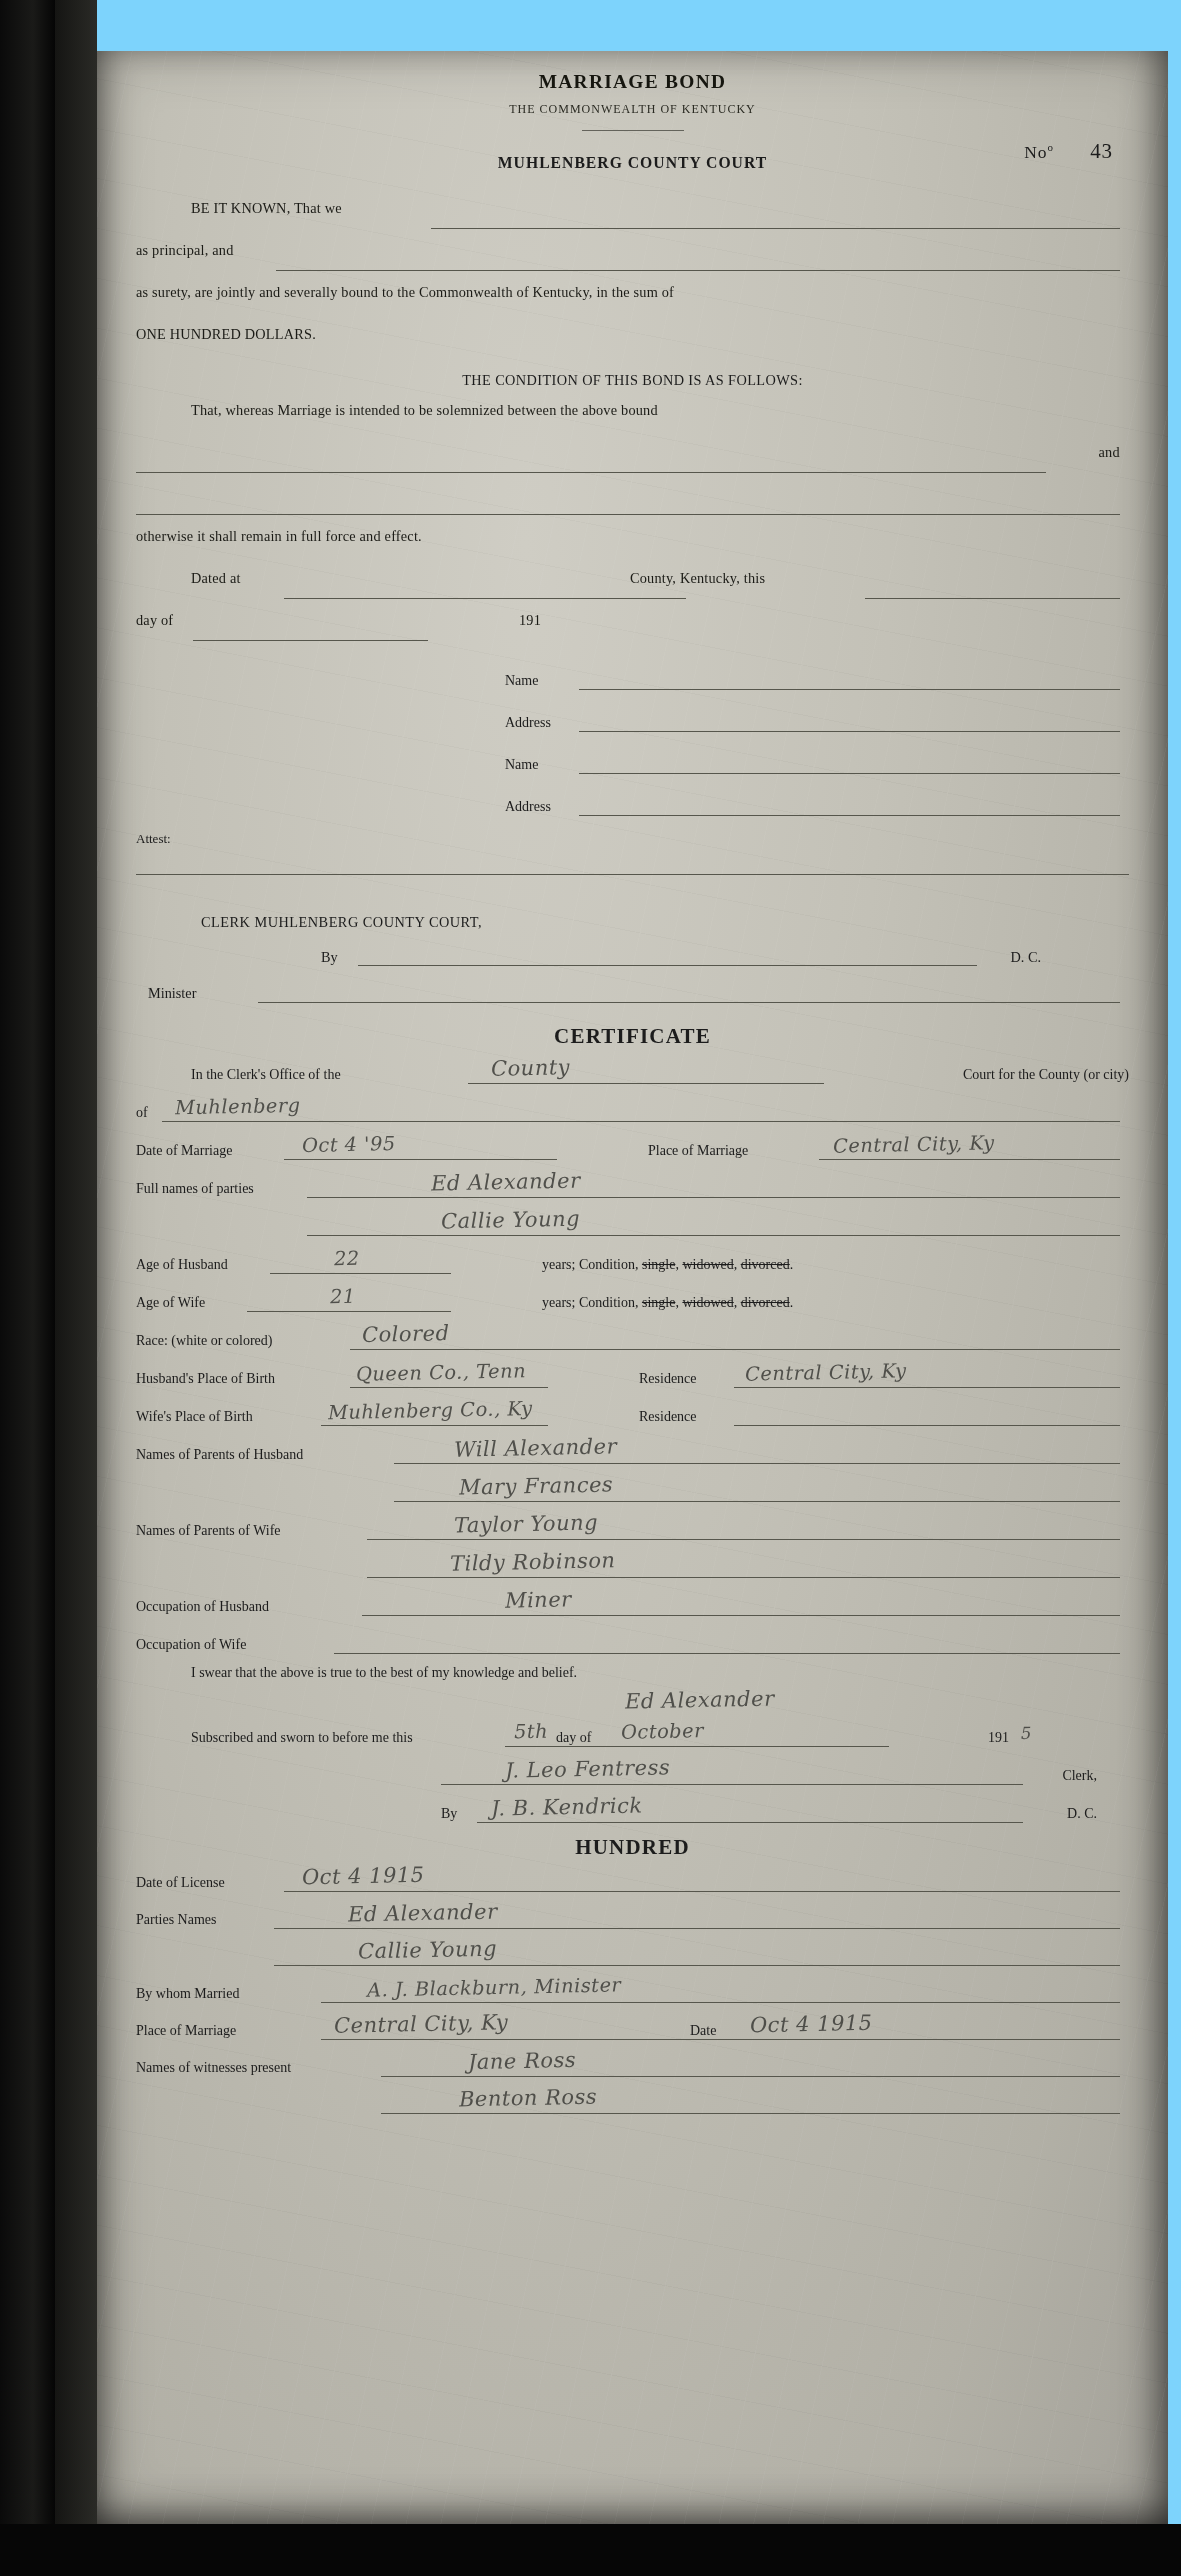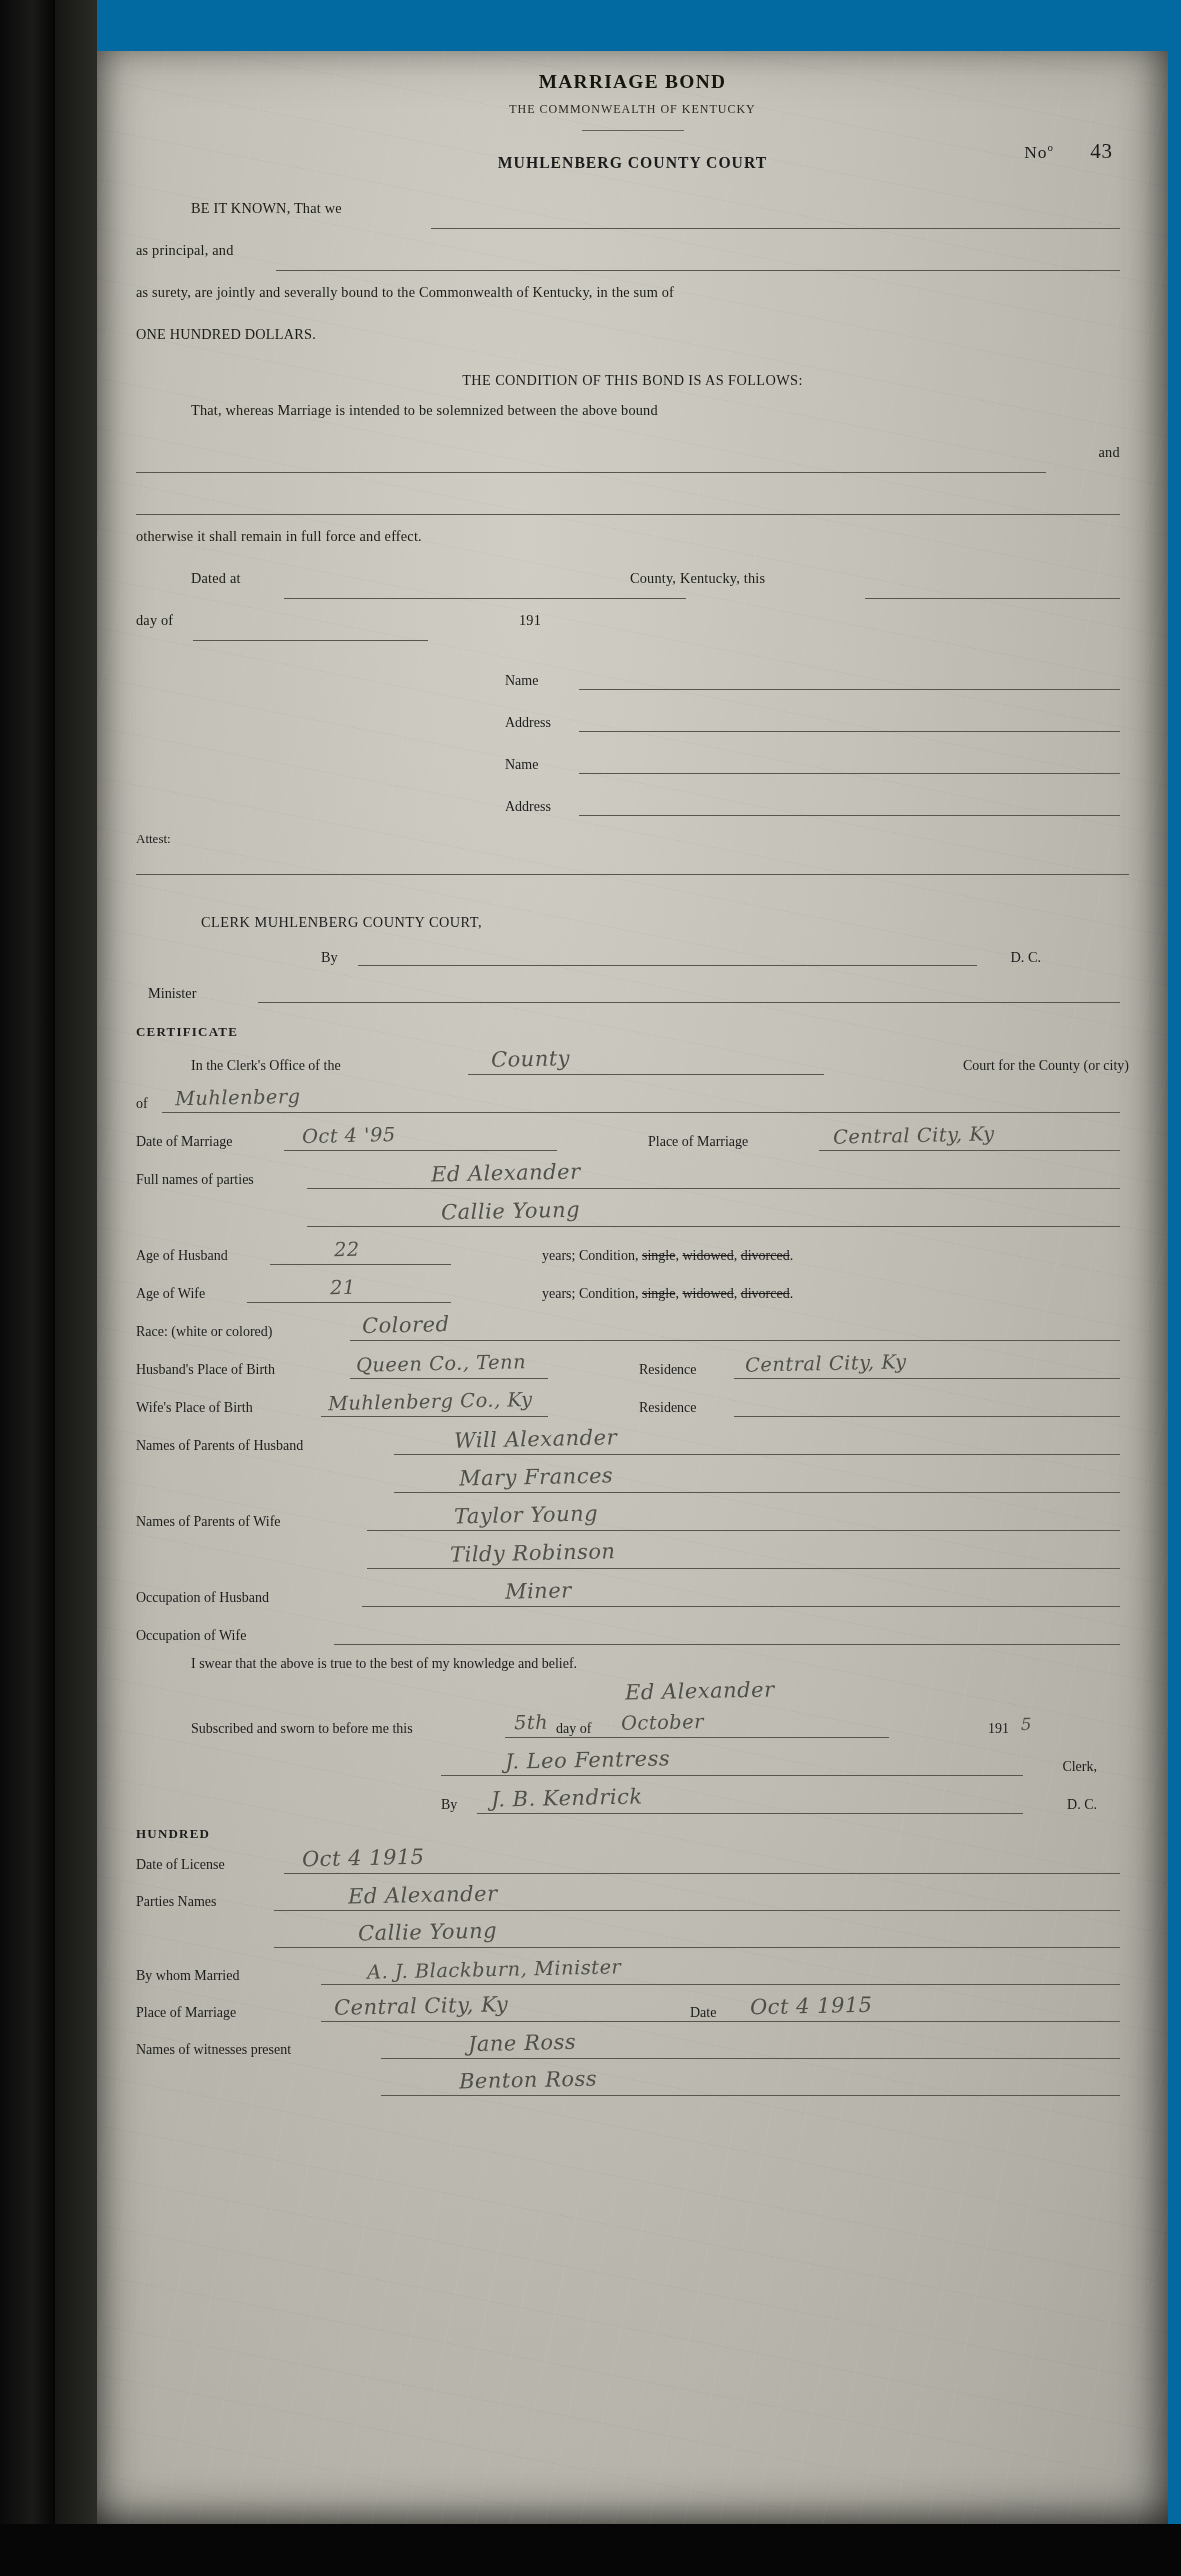--- a/index.html
+++ b/index.html
@@ -10,21 +10,21 @@
   body {
     width: 1181px;
     height: 2576px;
     font-family: "Liberation Serif", serif;
     overflow: hidden;
   }
   .page {
     position: relative;
     width: 1181px;
     height: 2576px;
-    background: #0369a1;
+    background: #7dd3fc;
   }
   
   .gutter {
     position: absolute;
     left: 0; top: 0;
     width: 55px; height: 2576px;
     background: linear-gradient(to right, #0a0a0a, #1a1a18 60%, #050505);
   }
   .gutter2 {
     position: absolute;
@@ -157,23 +157,23 @@
     padding-left: 65px;
   }
   .by-row { position: relative; height: 41px; }
   .by-row .by { position: absolute; left: 185px; bottom: 5.5px; font-size: 14.3px; }
   .by-row .ln { position: absolute; left: 222px; right: 152px; bottom: 5.5px; border-bottom: 0.9px solid #56564c; }
   .by-row .dc { position: absolute; right: 88px; bottom: 5.5px; font-size: 14.3px; }
   .minister { font-size: 14.3px; position: relative; height: 37px; }
   .minister .ln { position:absolute; left: 122px; right: 9.2px; bottom: 5.5px; border-bottom: 0.9px solid #56564c; }
 
   .section-head {
-    text-align: left;
+    text-align: center;
     font-weight: bold;
-    font-size: 13px;
+    font-size: 21px;
     letter-spacing: 1.2px;
     margin-top: 14.8px;
   }
 
   
   .crow {
     position: relative;
     height: 38px;
     font-size: 14px;
   }

